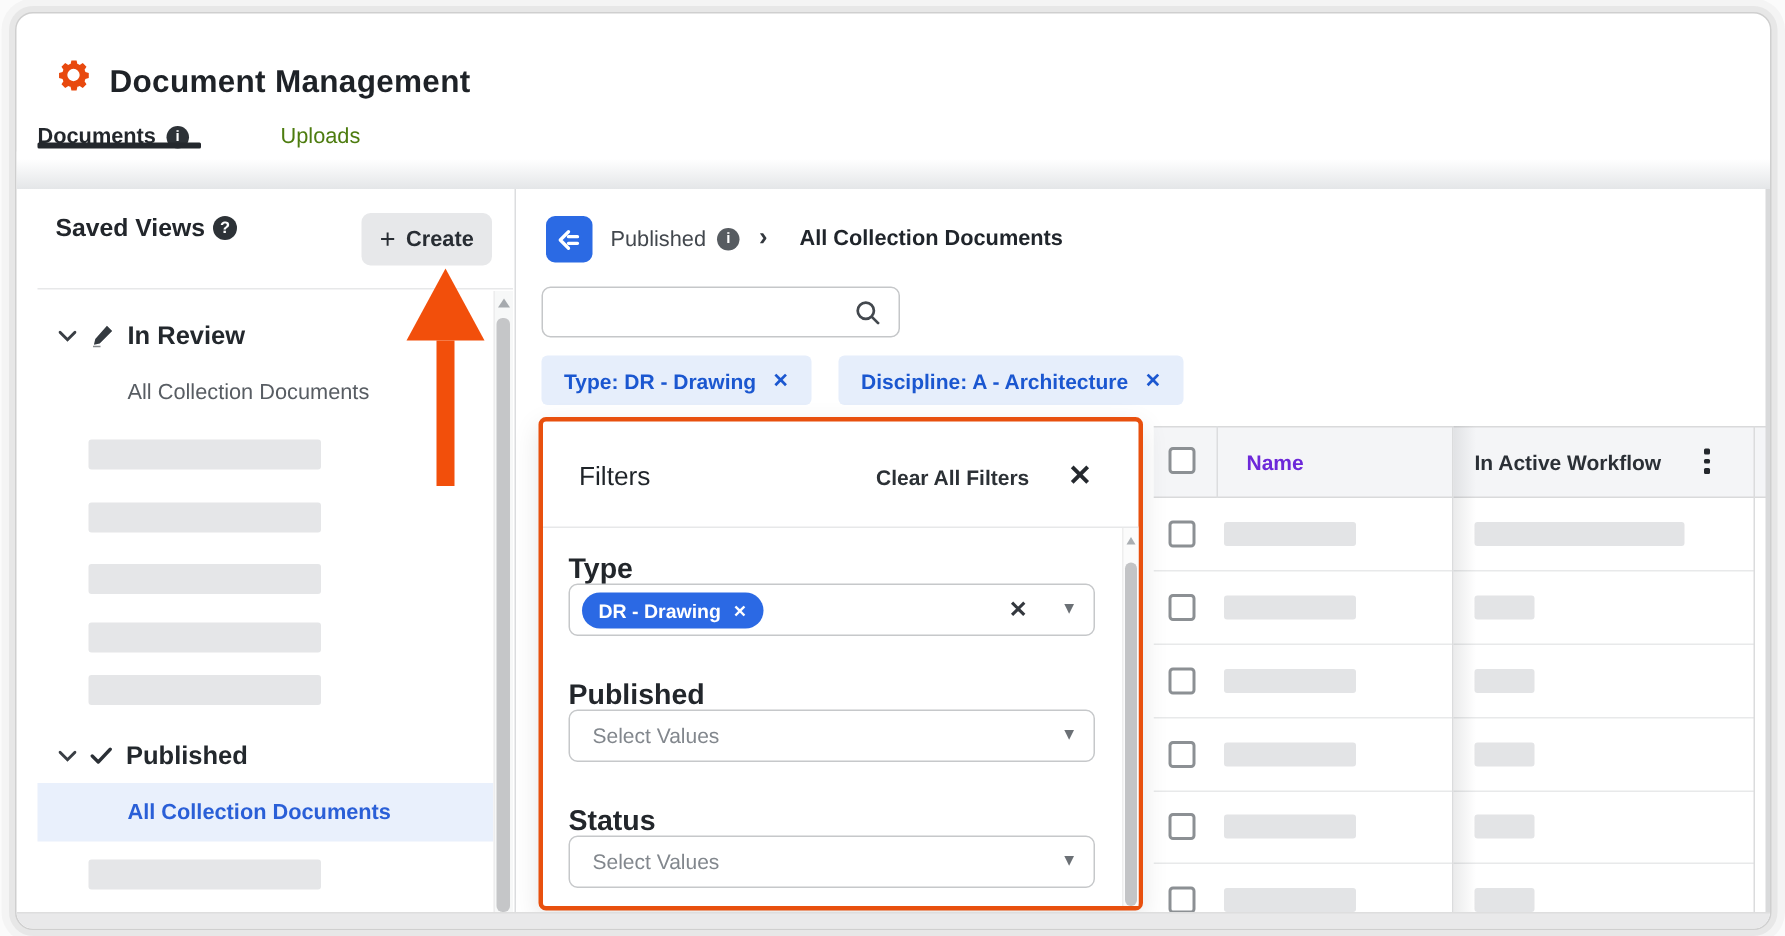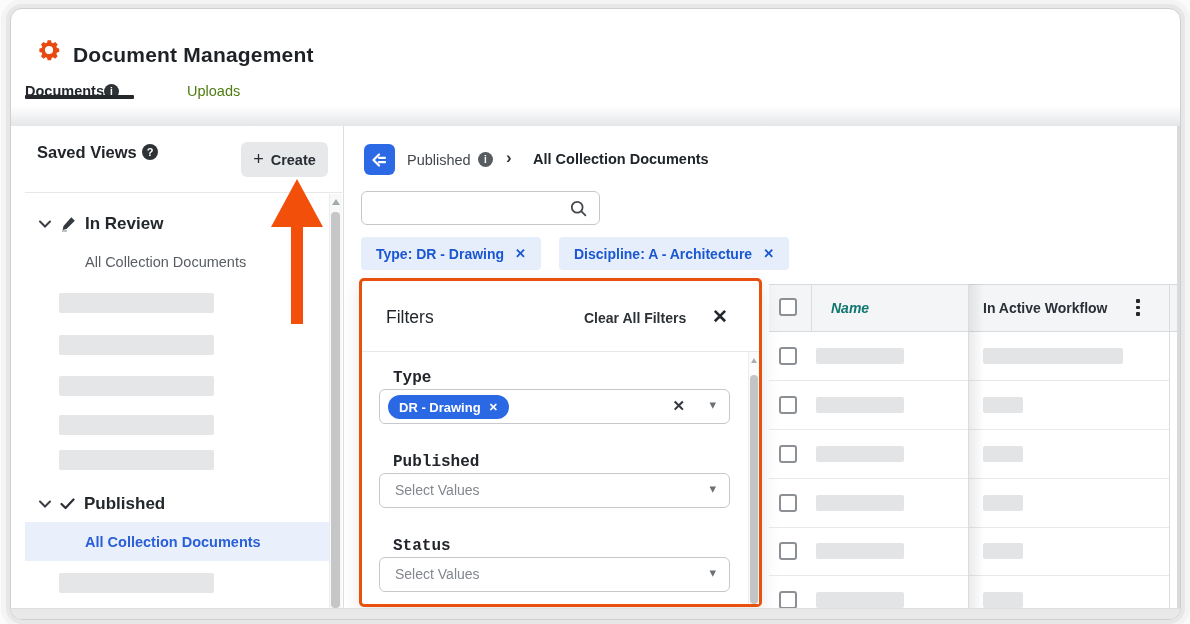--- a/index.html
+++ b/index.html
@@ -5,21 +5,21 @@
   * { margin:0; padding:0; box-sizing:border-box; }
   html,body { width:1190px; height:624px; background:#fbfbfb; font-family:"Liberation Sans", sans-serif; overflow:hidden; }
   .window { position:absolute; left:10px; top:8px; width:1171px; height:612px; background:#fff;
             border:1px solid #cfcfcf; border-radius:12px; overflow:hidden;
             box-shadow:0 0 0 4px rgba(120,120,120,0.10), 0 0 0 9px rgba(120,120,120,0.05); }
   .abs { position:absolute; }
 
   
   .app-title { left:62px; top:34px; font-size:21px; font-weight:bold; color:#1e2227; letter-spacing:.2px; }
   .gear { left:25px; top:28px; width:26px; height:26px; }
-  .tab { font-size:14.5px; top:70px; height:24px; display:flex; align-items:center; cursor:pointer; }
+  .tab { font-size:14.5px; top:70px; height:24px; display:flex; align-items:center; gap:7px; cursor:pointer; }
   .tab-docs { left:14px; font-weight:bold; color:#23272c; }
   .tab-uploads { left:176px; color:#4d7c0f; }
   .tab-underline { left:14px; top:86px; width:109px; height:4px; background:#24282d; border-radius:1px; }
   .info-dot { width:15px; height:15px; border-radius:50%; background:#2d3237; color:#fff; font-size:10px; font-weight:bold;
               display:inline-flex; align-items:center; justify-content:center; font-style:normal; }
   .band { left:0; top:92px; width:1171px; height:25px; background:linear-gradient(to bottom,#ffffff 20%,#e4e6e8); }
 
   
   .sidebar-card { left:14px; top:117px; width:317px; height:482px; background:#fff; }
   .main-card { left:335px; top:117px; width:832px; height:482px; background:#fff; }
@@ -70,21 +70,21 @@
   .mf-ic span { display:block; height:2px; background:#fff; border-radius:1px; }
 
   .chip { position:absolute; top:228px; height:33px; background:#e6eefb; border-radius:4px; display:flex; align-items:center;
           gap:11px; padding:0 15px; font-size:14px; font-weight:bold; color:#1b57d0; cursor:default; }
   .chip-x { font-size:13px; font-weight:bold; cursor:pointer; }
 
   
   .doc-table { left:758px; top:274px; width:409px; height:325px; overflow:hidden; }
   .dt-abs { position:absolute; }
   .dt-header { left:0; top:1px; width:409px; height:48px; background:#f4f5f7; border-top:1px solid #d9dadb; border-bottom:1px solid #d9dadb; }
-  .dt-hname { left:62px; top:17px; font-size:14px; font-weight:bold; color:#0f766e;font-style:italic; }
+  .dt-hname { left:62px; top:17px; font-size:14px; font-weight:bold; color:#6d28d9; }
   .dt-hflow { left:214px; top:17px; font-size:14px; font-weight:bold; color:#2b3036; }
   .dt-hdiv1 { left:42px; top:1px; width:1px; height:48px; background:#dcdddf; }
   .dt-coldiv { left:199px; top:1px; width:1px; height:324px; background:#dbdcdd; }
   .dt-rightdiv { left:400px; top:1px; width:1px; height:324px; background:#dbdcdd; }
   .dt-shadow { left:200px; top:1px; width:15px; height:324px; background:linear-gradient(to right, rgba(55,60,66,0.10), rgba(55,60,66,0)); }
   .kebab { left:367px; top:16px; width:4px; cursor:pointer; }
   .kebab i { display:block; width:3.5px; height:3.5px; background:#24282d; border-radius:1px; margin-bottom:3px; }
   .cbox { position:absolute; left:10px; width:18px; height:18px; border:2px solid #8c9094; border-radius:3px; background:#fff; cursor:pointer; }
   .drow { position:absolute; left:0; width:401px; height:49px; border-bottom:1px solid #e8e9ea; }
   .tbar { position:absolute; top:16px; height:16px; background:#e3e4e6; border-radius:2px; }
@@ -92,21 +92,21 @@
   .tbar-flow { left:214px; width:40px; }
   .tbar-flow-long { left:214px; width:140px; }
 
   
   .fpanel { left:348px; top:269px; width:403px; height:329px; background:#fff; border:3px solid #e8500e; border-radius:5px;
             box-shadow:0 6px 18px rgba(0,0,0,0.10); }
   .fp-title { left:24px; top:26px; font-size:17.5px; font-weight:normal; color:#1f2429; }
   .fp-clear { left:222px; top:29px; font-size:14px; font-weight:bold; color:#2c3136; cursor:pointer; }
   .fp-close { left:350px; top:24px; font-size:19px; font-weight:bold; color:#25292e; cursor:pointer; }
   .fp-divider { left:0; top:70px; width:397px; height:1px; background:#e7e8e9; }
-  .fp-label { left:31px; font-size:16px; font-weight:bold; color:#22262b;font-family:Liberation Mono, monospace; }
+  .fp-label { left:17px; font-size:19px; font-weight:bold; color:#22262b; }
   .fp-box { left:17px; width:351px; height:35px; border:1px solid #c6c8ca; border-radius:6px; background:#fff; }
   .fp-ph { position:absolute; left:15px; top:8px; font-size:14px; color:#82878d; }
   .fp-caret { position:absolute; right:13px; top:7px; font-size:13px; color:#6b7075; }
   .fp-clearx { position:absolute; right:44px; top:7px; font-size:15px; font-weight:bold; color:#34383e; cursor:pointer; }
   .pill { position:absolute; left:8px; top:5px; height:24px; background:#2b69e4; border-radius:12px; display:flex;
           align-items:center; gap:8px; padding:12px 11px; color:#fff; font-size:13px; font-weight:bold; }
   .pill-x { font-size:11px; cursor:pointer; }
   .fp-track { left:386px; top:71px; width:11px; height:252px; background:#fbfbfb; border-left:1px solid #eeeeee; }
   .fp-thumb { left:388px; top:94px; width:8px; height:229px; background:#c3c4c6; border-radius:4px; }
   .fp-arrow { left:389px; top:77px; width:0; height:0; border-left:3.5px solid transparent; border-right:3.5px solid transparent;

